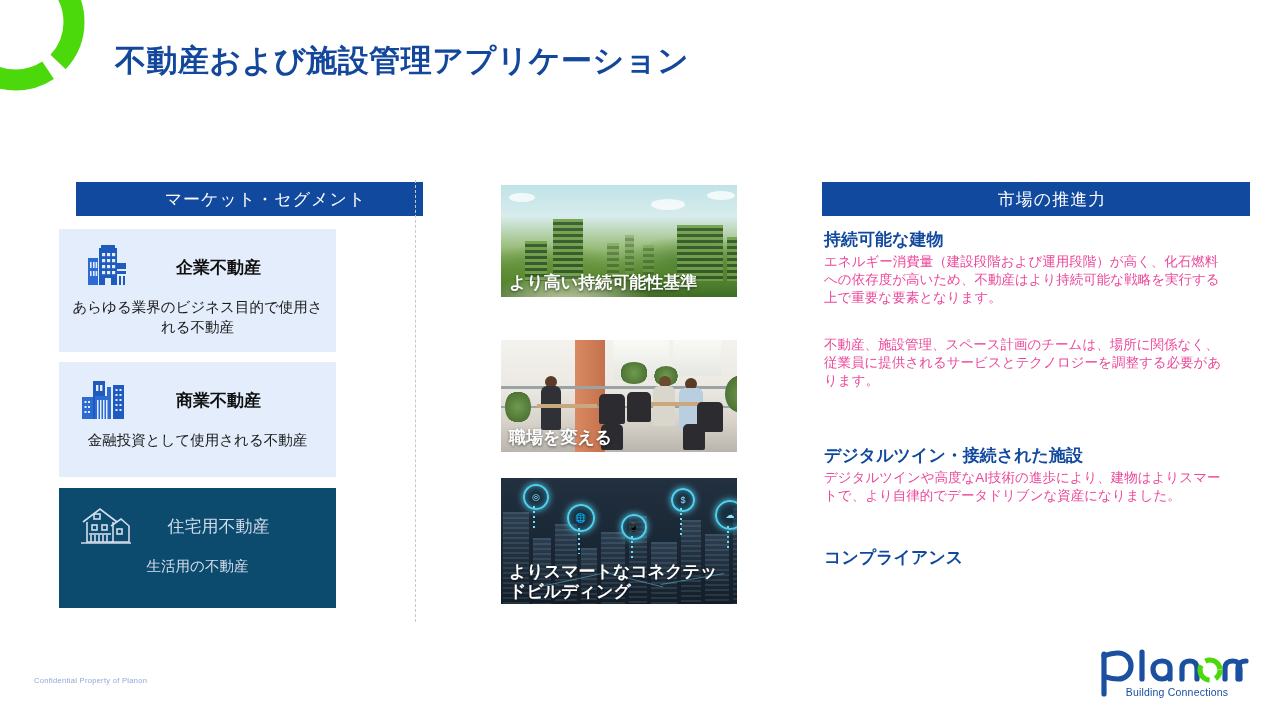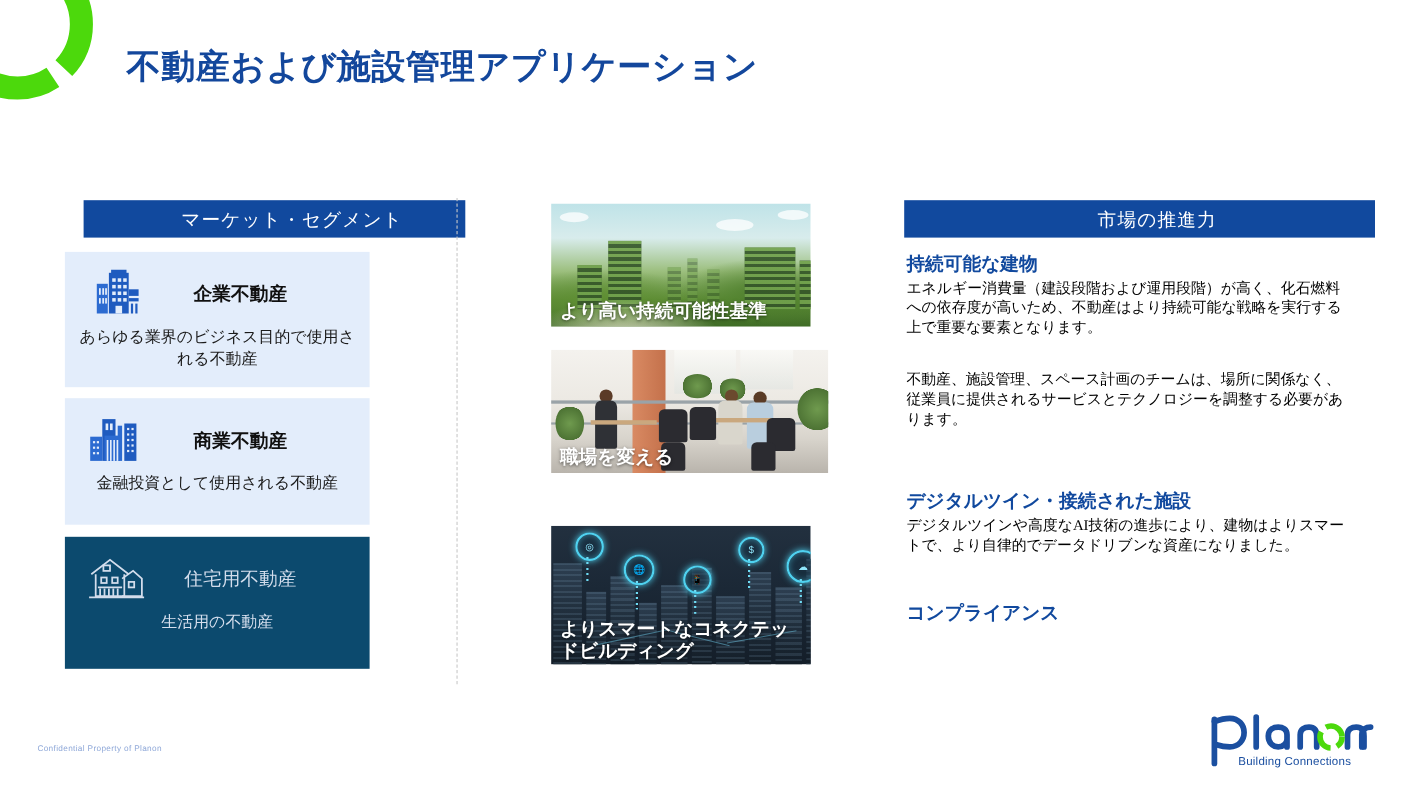--- a/index.html
+++ b/index.html
@@ -56,21 +56,21 @@
     text-align:center;font-size:14.5px;color:#1a1a1a;line-height:1.38;
     margin-top:2px;
   }
   #seg-2 .seg-desc{color:#D6DFEE;}
 
   
   .img-card{
     position:absolute;left:501px;width:236px;overflow:hidden;
   }
   #img-0{top:185px;height:112px;}
-  #img-1{top:318px;height:112px;padding-left:16px;}
+  #img-1{top:340px;height:112px;}
   #img-2{top:478px;height:126px;}
   .img-cap{
     position:absolute;left:8px;bottom:4px;right:6px;
     color:#ffffff;font-size:17px;font-weight:700;line-height:1.18;
     text-shadow:0 1px 3px rgba(0,0,0,.55);
   }
   #img-2 .img-cap{bottom:2px;}
 
   
   .photo{position:absolute;inset:0;}
@@ -126,21 +126,21 @@
   }
   .ph-smart .link{position:absolute;height:1px;background:rgba(110,200,230,.5);transform-origin:left center;}
 
   
   .driver{position:absolute;left:824px;width:400px;}
   #drv-0{top:230px;}
   #drv-1{top:336px;}
   #drv-2{top:446px;}
   #drv-3{top:548px;}
   .drv-title{font-size:17px;font-weight:700;color:#11499E;line-height:1.2;margin-bottom:3px;}
-  .drv-body{font-size:13.5px;color:#000000;line-height:1.33;font-family:Liberation Serif, serif;}
+  .drv-body{font-size:13.5px;color:#ec4899;line-height:1.33;}
 
   
   .confidential{
     position:absolute;left:34px;top:676px;
     font-size:7.5px;color:#8FA8D8;letter-spacing:.3px;
   }
   .logo{position:absolute;left:1098px;top:644px;width:152px;height:56px;}
   .logo-tag{
     position:absolute;left:1104px;top:686px;width:146px;text-align:center;
     font-size:10.5px;color:#1B4FA0;letter-spacing:.2px;

